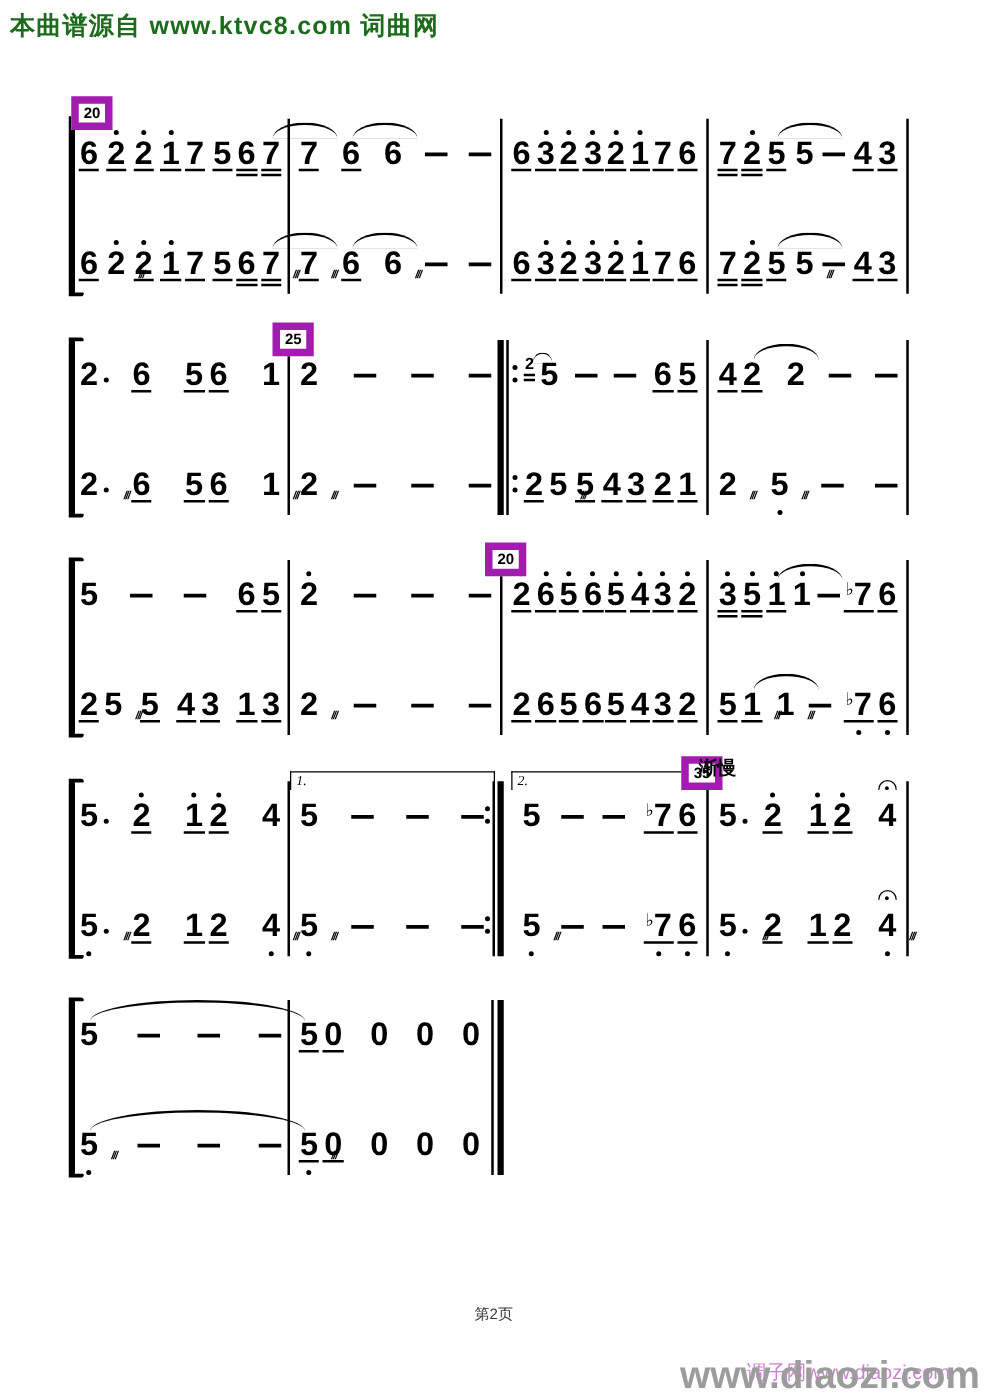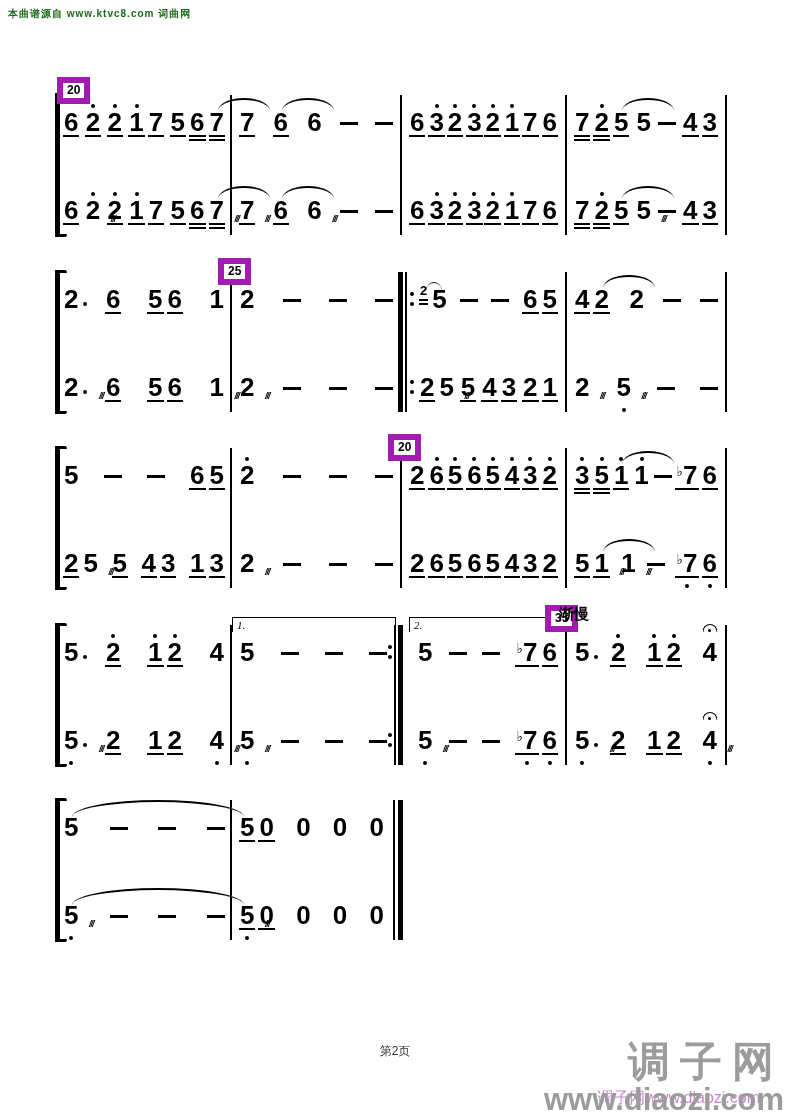--- a/index.html
+++ b/index.html
@@ -1,18 +1,18 @@
 <!DOCTYPE html>
 <html><head>
 <meta charset="utf-8">
 <style>
   html,body{margin:0;padding:0;}
   body{width:790px;height:1119px;position:relative;background:#fff;overflow:hidden;
        font-family:"Liberation Sans","DejaVu Sans",sans-serif;}
-  .src{position:absolute;left:8px;top:7px;font-size:10px;color:#1d6b1d;letter-spacing:1px;font-weight:bold;}
+  .src{position:absolute;left:8px;top:7px;font-size:20px;color:#1d6b1d;letter-spacing:1px;font-weight:bold;}
   .system{position:absolute;left:55px;height:170px;}
   .brk{position:absolute;left:0;top:20px;width:5px;height:140px;background:#000;border-radius:2px;}
   .brk:before,.brk:after{content:"";position:absolute;left:0;width:12px;height:3px;background:#000;}
   .brk:before{top:-2px;border-radius:0 6px 2px 0;}
   .brk:after{bottom:-2px;border-radius:0 2px 6px 0;}
   .bar{position:absolute;top:20px;width:1.5px;height:140px;background:#000;}
   .rgrp{position:absolute;top:20px;height:140px;}
   .rgrp .thick{position:absolute;top:0;width:4.5px;height:140px;background:#000;}
   .rgrp .thin{position:absolute;top:0;width:1.5px;height:140px;background:#000;}
   .rgrp .rdot{position:absolute;width:4px;height:4px;border-radius:50%;background:#000;}
@@ -681,16 +681,15 @@
           </span>
           <span class="cell">
             <span class="tok"><span class="core">0</span></span>
           </span>
         </div>
       </div>
     </div>
   <div class="pageno">第2页</div>
   <div class="wm-echo">调子网www.diaozi.com</div>
   <div class="wm">
-    <div class="wm-t">调子网</div>
     <div class="wm-u">www.diaozi.com</div>
   </div>
 </div>
 
 </body></html>

